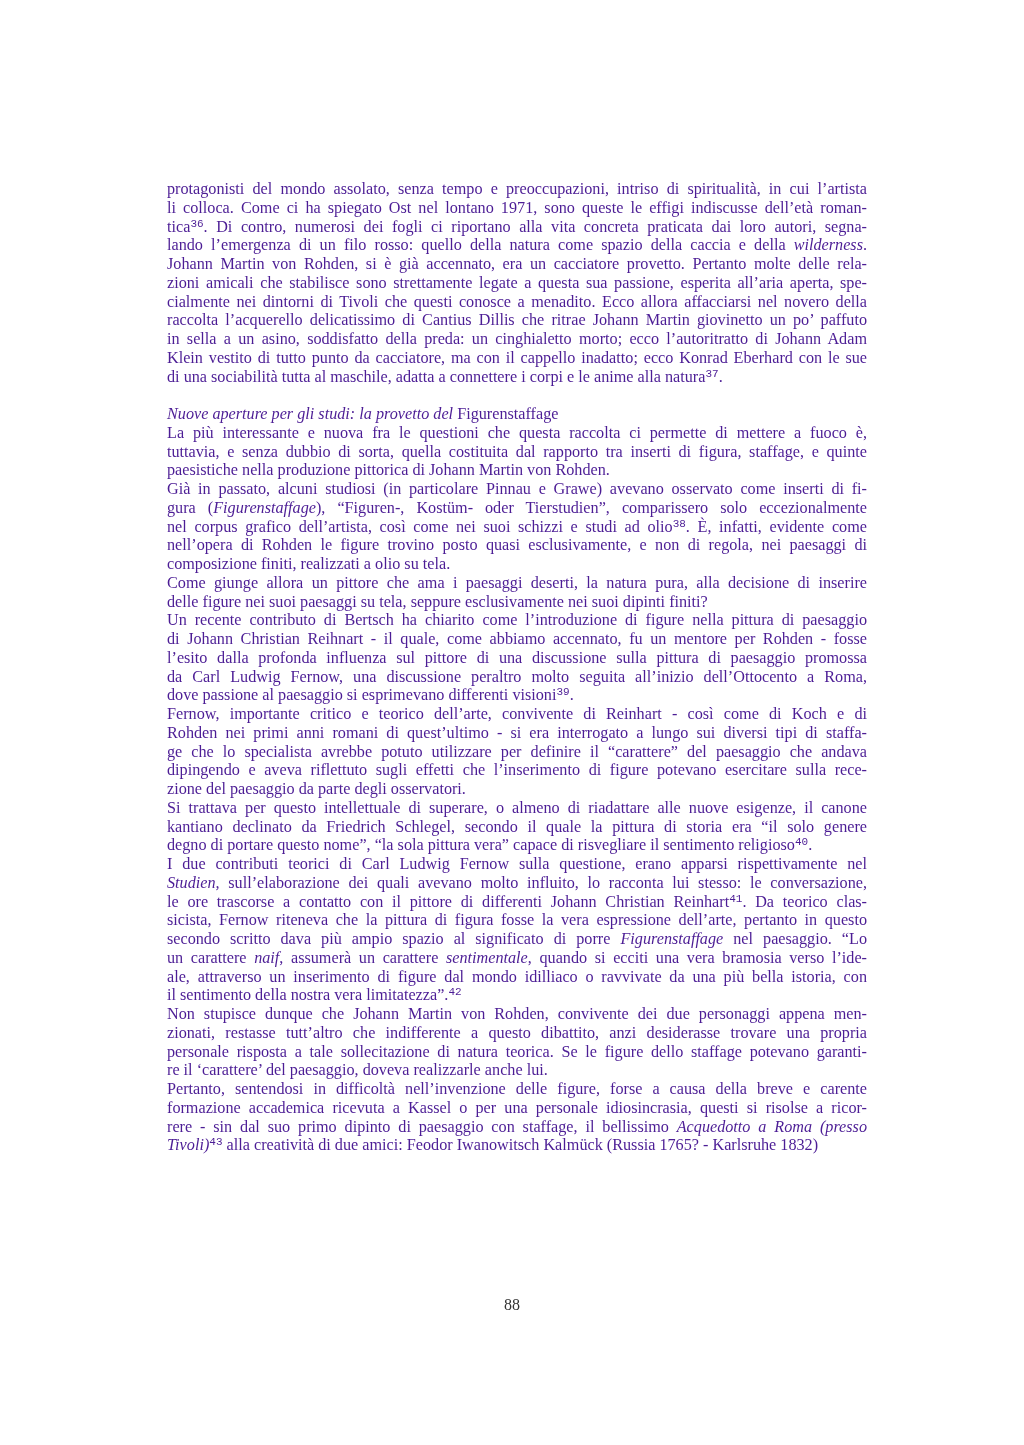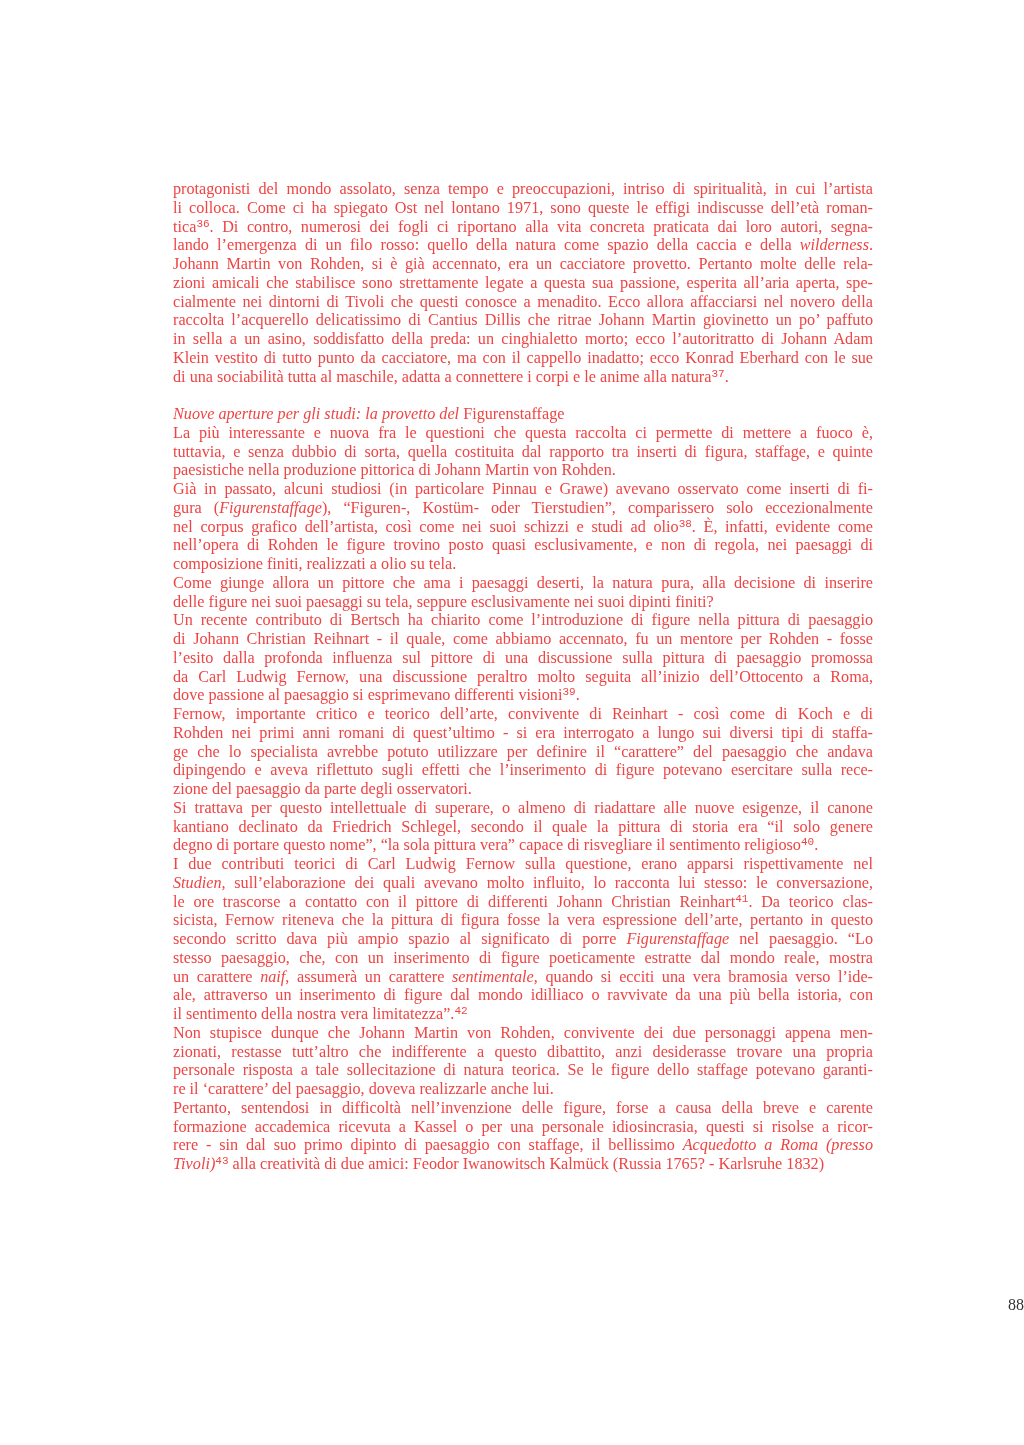--- a/index.html
+++ b/index.html
@@ -1,39 +1,39 @@
 <!DOCTYPE html>
 <html><head>
 <meta charset="utf-8">
 <style>
   html, body { margin: 0; padding: 0; background: #ffffff; }
   body { width: 1024px; height: 1445px; position: relative; overflow: hidden; }
   .page-text {
     position: absolute;
-    left: 173px;
+    left: 167px;
     top: 180px;
     width: 700px;
     font-family: "Liberation Serif", "DejaVu Serif", serif;
     font-size: 16.2px;
     line-height: 18.75px;
-    color: #ef4444;
+    color: #4c1d95;
     text-align: justify;
     hyphens: manual;
   }
   .page-text p { margin: 0; }
   .line { display: block; text-align: justify; text-align-last: justify; white-space: nowrap; }
   .line.last { text-align-last: left; }
   .gap { height: 18.75px; }
   sup { font-size: 11px; vertical-align: 5px; line-height: 0; font-family: Liberation Mono, monospace; }
   em { }
   .page-number {
     position: absolute;
     left: 0; right: 0;
     top: 1296px;
-    text-align: right;
+    text-align: center;
     font-family: "Liberation Serif", "DejaVu Serif", serif;
     font-size: 16px;
     color: #333333;
   }
 </style>
 </head>
 <body>
 
 <div class="page-text" id="page-body">
     <p>
@@ -87,21 +87,20 @@
       <span class="line"><span>Si trattava per questo intellettuale di superare, o almeno di riadattare alle nuove esigenze, il canone</span></span>
       <span class="line"><span>kantiano declinato da Friedrich Schlegel, secondo il quale la pittura di storia era “il solo genere</span></span>
       <span class="line last"><span>degno di portare questo nome”, “la sola pittura vera” capace di risvegliare il sentimento religioso</span><sup>40</sup><span>.</span></span>
     </p>
     <p>
       <span class="line"><span>I due contributi teorici di Carl Ludwig Fernow sulla questione, erano apparsi rispettivamente nel</span></span>
       <span class="line"><em>Studien,</em><span>  sull’elaborazione dei quali avevano molto influito, lo racconta lui stesso: le conversazione,</span></span>
       <span class="line"><span>le ore trascorse a contatto con il pittore di differenti Johann Christian Reinhart</span><sup>41</sup><span>. Da teorico clas-</span></span>
       <span class="line"><span>sicista, Fernow riteneva che la pittura di figura fosse la vera espressione dell’arte, pertanto in questo</span></span>
       <span class="line"><span>secondo scritto dava più ampio spazio al significato di porre </span><em>Figurenstaffage</em><span> nel paesaggio. “Lo</span></span>
-      <span class="line"><span>stesso paesaggio, che, con un inserimento di figure poeticamente estratte dal mondo reale, mostra</span></span>
       <span class="line"><span>un carattere </span><em>naif</em><span>, assumerà un carattere </span><em>sentimentale</em><span>, quando si ecciti una vera bramosia verso l’ide-</span></span>
       <span class="line"><span>ale, attraverso un inserimento di figure dal mondo idilliaco o ravvivate da una più bella istoria, con</span></span>
       <span class="line last"><span>il sentimento della nostra vera limitatezza”.</span><sup>42</sup></span>
     </p>
     <p>
       <span class="line"><span>Non stupisce dunque che Johann Martin von Rohden, convivente dei due personaggi appena men-</span></span>
       <span class="line"><span>zionati, restasse tutt’altro che indifferente a questo dibattito, anzi desiderasse trovare una propria</span></span>
       <span class="line"><span>personale risposta a tale sollecitazione di natura teorica. Se le figure dello staffage potevano garanti-</span></span>
       <span class="line last"><span>re il ‘carattere’ del paesaggio, doveva realizzarle anche lui.</span></span>
     </p>

